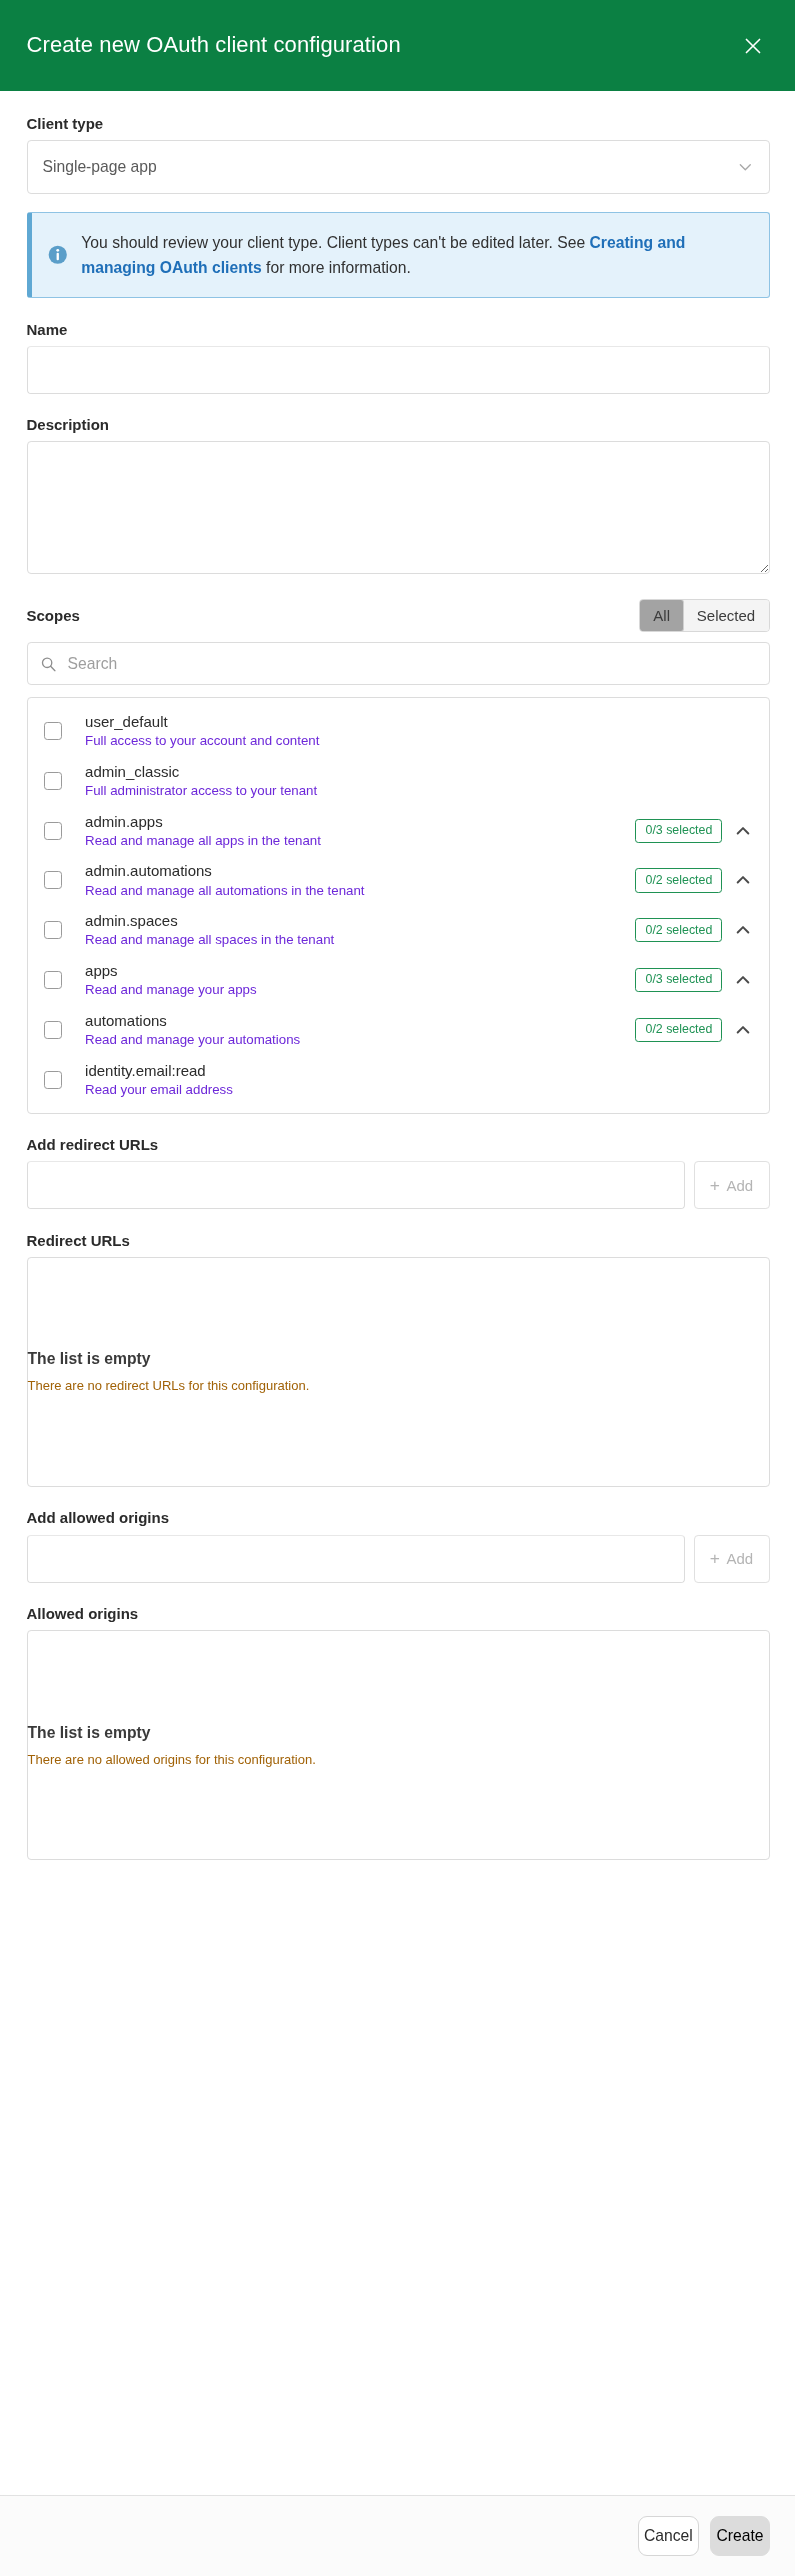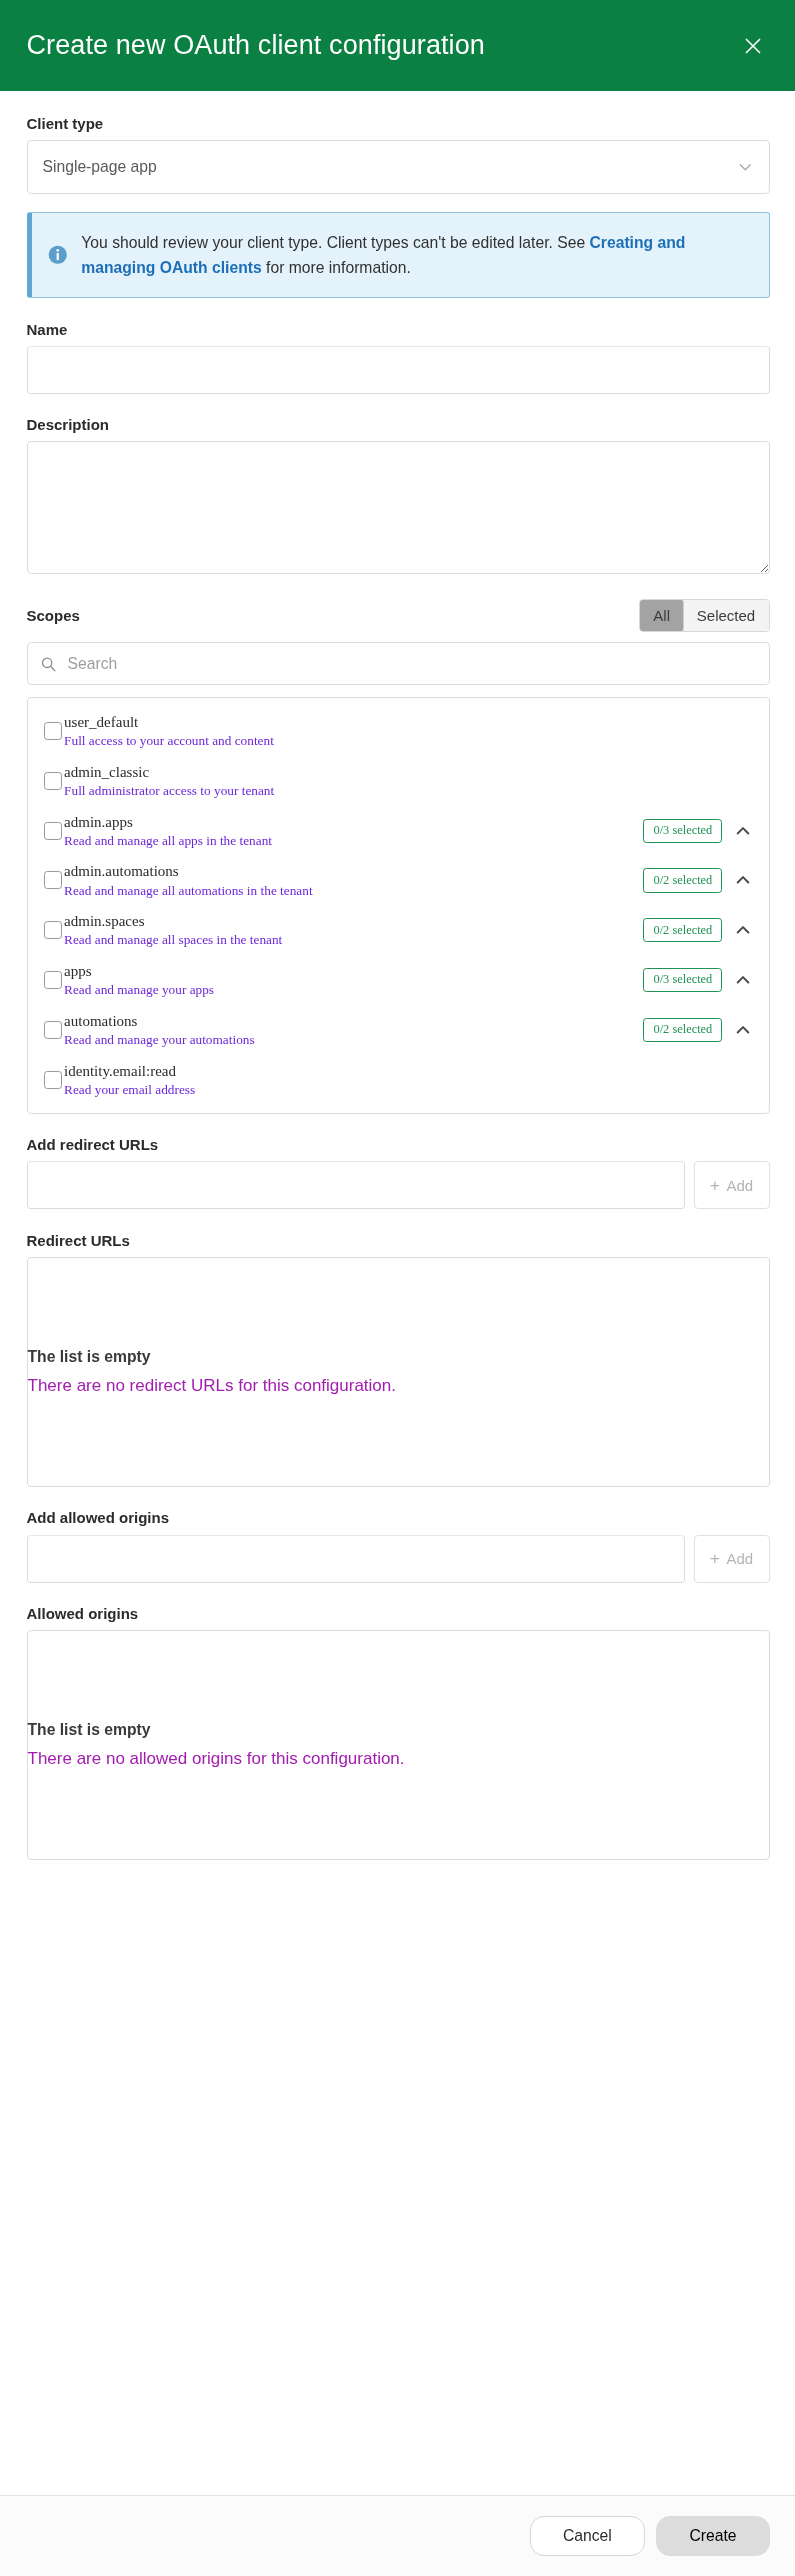--- a/index.html
+++ b/index.html
@@ -25,21 +25,21 @@
     height: 91px;
     background: #0b8043;
     display: flex;
     align-items: center;
     justify-content: space-between;
     padding: 0 26.5px 0 26.5px;
     flex: 0 0 auto;
   }
   .dialog-title {
     color: #ffffff;
-    font-size: 27px;
+    font-size: 22px;
     font-weight: 400;
     letter-spacing: 0.1px;
     line-height: 1.2;
   }
   .close-btn {
     width: 33px; height: 33px;
     display: flex; align-items: center; justify-content: center;
     cursor: pointer;
     background: transparent;
     border: none;
@@ -208,23 +208,22 @@
   .scopes-list {
     border: 0.8px solid #dcdcdc;
     border-radius: 4.1px;
     background: #ffffff;
     padding: 8.3px 0 8.3px 0;
   }
   .scope-row {
     display: flex;
     align-items: center;
     padding: 5.8px 16.6px 5.8px 16.6px;
-    gap: 2px;
-    cursor: pointer;
-    font-family: Liberation Serif, serif;
+    gap: 23px;
+    cursor: pointer;
   }
   .scope-cb {
     flex: 0 0 auto;
     width: 18px; height: 18px;
     border: 0.8px solid #9a9a9a;
     border-radius: 3.3px;
     background: #ffffff;
     cursor: pointer;
   }
   .scope-texts { flex: 1 1 auto; min-width: 0; }
@@ -300,40 +299,40 @@
     align-items: flex-start;
     justify-content: center;
     gap: 10px;
   }
   .empty-title {
     font-size: 15.7px;
     font-weight: 700;
     color: #3a3a3a;
   }
   .empty-sub {
-    font-size: 17px;
-    color: #a21caf;
+    font-size: 13px;
+    color: #a16207;
   }
 
   
   .dialog-footer {
     flex: 0 0 auto;
     border-top: 0.8px solid #e2e2e2;
     background: #fbfbfb;
     height: 81px;
     display: flex;
     align-items: center;
     justify-content: flex-end;
     gap: 11.6px;
     padding: 0 26.5px;
   }
   .btn {
     font-size: 15.7px;
-    border-radius: 14px;
-    padding: 9px 32px;
+    border-radius: 9px;
+    padding: 9px 5px;
     font-family: "Liberation Sans", sans-serif;
     line-height: 1.3;
   }
   .btn-cancel {
     background: #ffffff;
     border: 0.8px solid #d6d6d6;
     color: #2b2b2b;
     cursor: pointer;
   }
   .btn-create {

